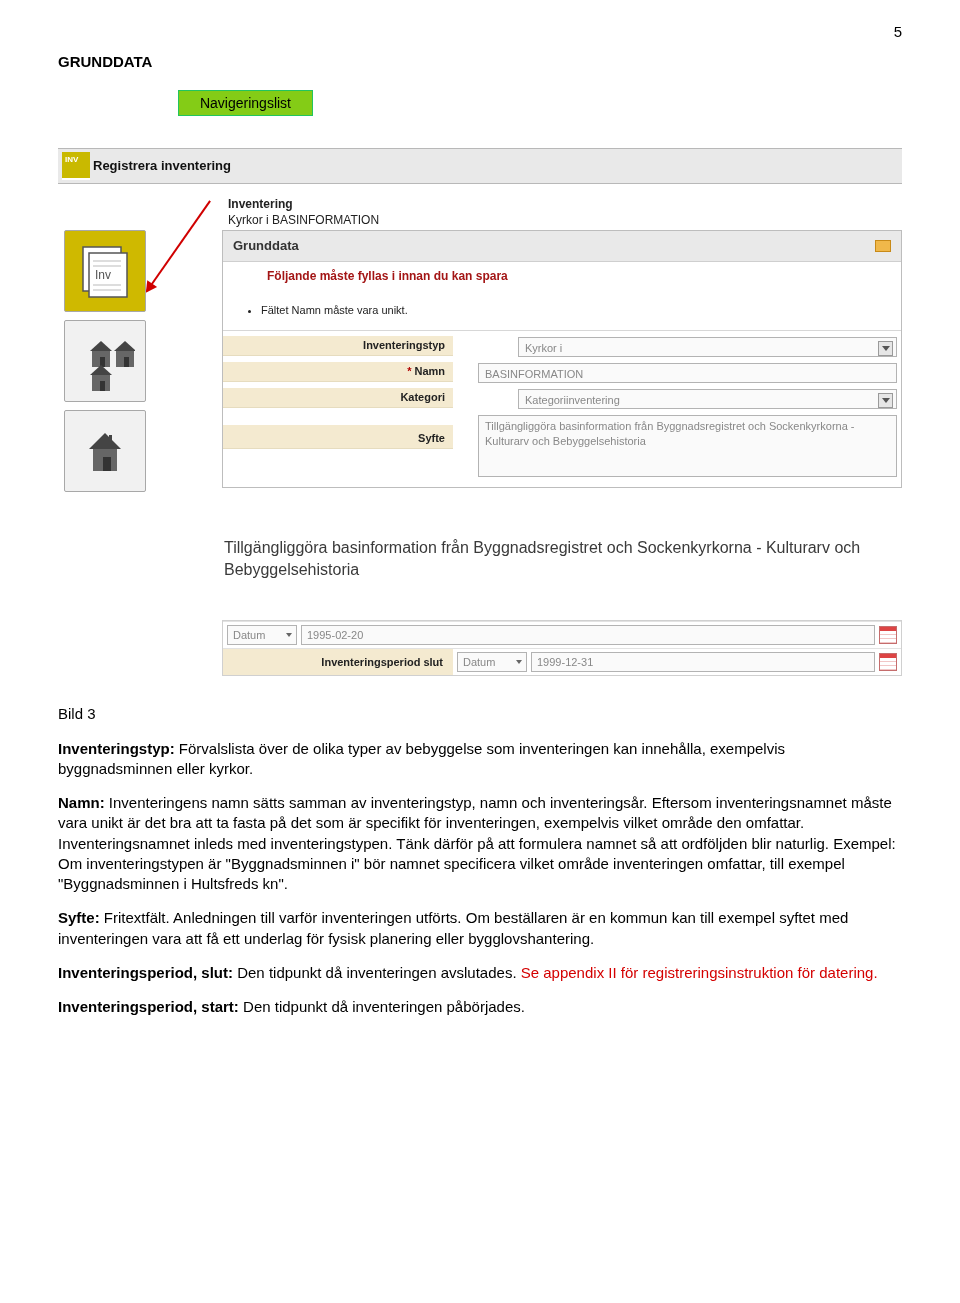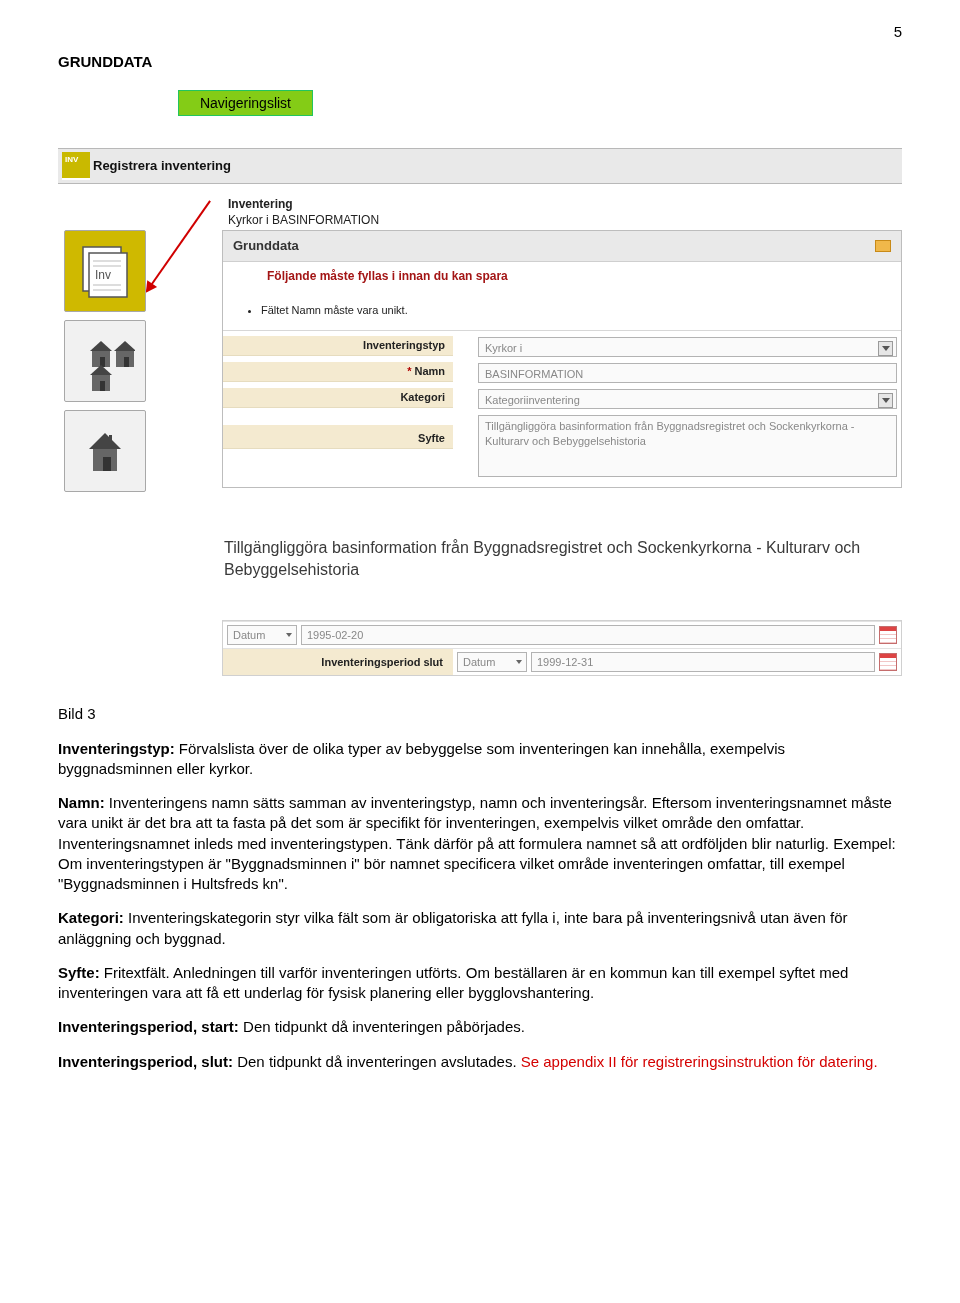--- a/index.html
+++ b/index.html
@@ -200,20 +200,21 @@
     border: 1px solid #b3b3b3;
     background: #fafafa;
     font-size: 11px;
     color: #888;
     padding: 3px 6px;
     height: 20px;
   }
   .fake-select {
     position: relative;
     padding-right: 20px;
+    margin-left: 40px;
   }
   .fake-select::after {
     content: "";
     position: absolute;
     right: 3px;
     top: 3px;
     width: 13px;
     height: 13px;
     background: #e6e6e6;
     border: 1px solid #9a9a9a;
@@ -475,29 +476,26 @@
     <p>Bild 3</p>
 
     <p>
       <span class="bold">Inventeringstyp:</span><span> Förvalslista över de olika typer av bebyggelse som inventeringen kan innehålla, exempelvis byggnadsminnen eller kyrkor.</span>
     </p>
 
     <p>
       <span class="bold">Namn:</span><span> Inventeringens namn sätts samman av inventeringstyp, namn och inventeringsår. Eftersom inventeringsnamnet måste vara unikt är det bra att ta fasta på det som är specifikt för inventeringen, exempelvis vilket område den omfattar. Inventeringsnamnet inleds med inventeringstypen. Tänk därför på att formulera namnet så att ordföljden blir naturlig. Exempel: Om inventeringstypen är "Byggnadsminnen i" bör namnet specificera vilket område inventeringen omfattar, till exempel "Byggnadsminnen i Hultsfreds kn".</span>
     </p>
 
-    <p>
-      <span class="bold">Kategori:</span><span> Inventeringskategorin styr vilka fält som är obligatoriska att fylla i, inte bara på inventeringsnivå utan även för anläggning och byggnad.</span>
-    </p>
 
     <p>
       <span class="bold">Syfte:</span><span> Fritextfält. Anledningen till varför inventeringen utförts. Om beställaren är en kommun kan till exempel syftet med inventeringen vara att få ett underlag för fysisk planering eller bygglovshantering.</span>
     </p>
 
     <p>
+      <span class="bold">Inventeringsperiod, slut:</span><span> Den tidpunkt då inventeringen avslutades. </span><span class="red">Se appendix II för registreringsinstruktion för datering.</span>
+    </p>
+
+    <p>
       <span class="bold">Inventeringsperiod, start:</span><span> Den tidpunkt då inventeringen påbörjades.</span>
-    </p>
-
-    <p>
-      <span class="bold">Inventeringsperiod, slut:</span><span> Den tidpunkt då inventeringen avslutades. </span><span class="red">Se appendix II för registreringsinstruktion för datering.</span>
     </p>
   </div>
 </div>
 
 </body></html>

